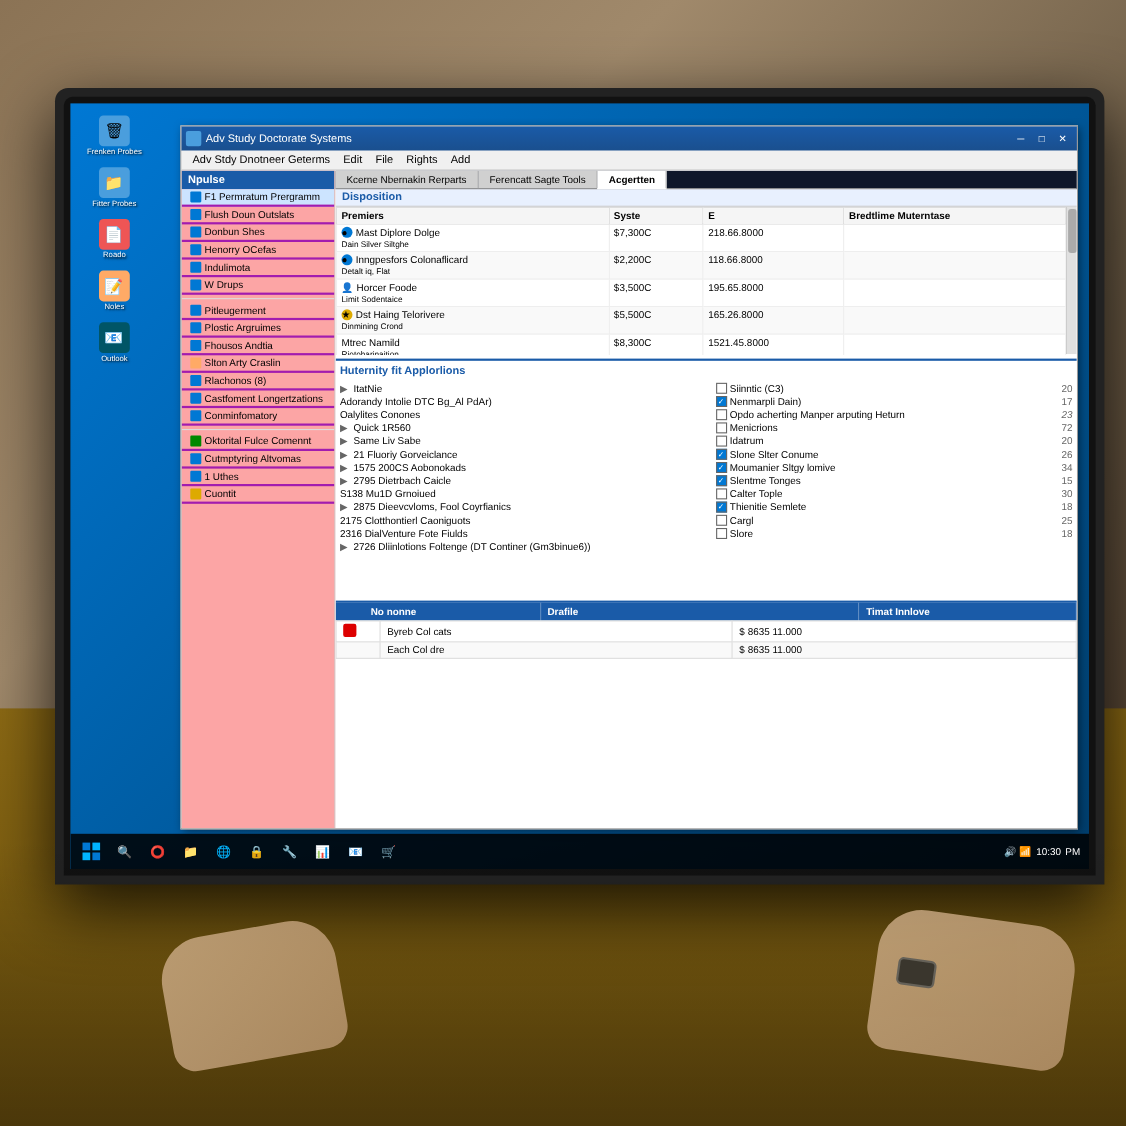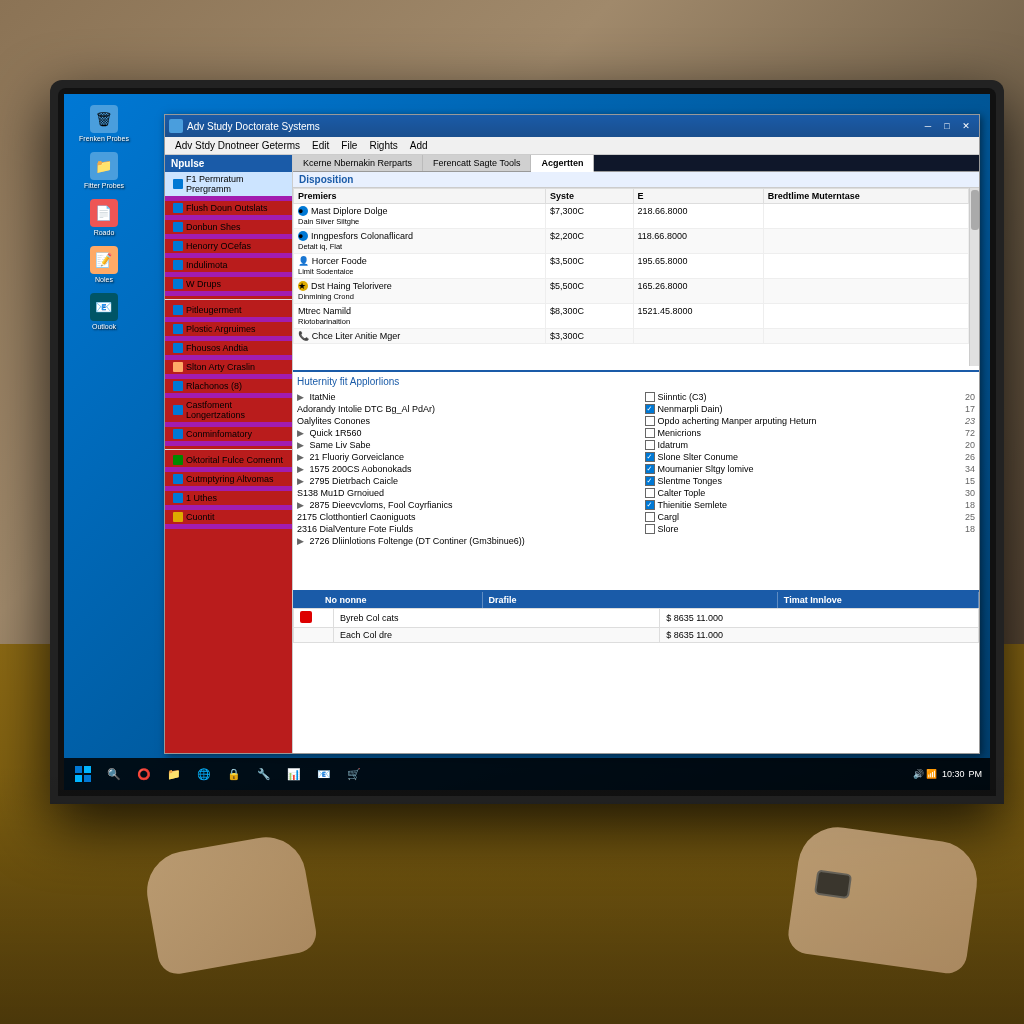--- a/index.html
+++ b/index.html
@@ -213,43 +213,43 @@
 
     
     .main-layout {
       display: flex;
       flex: 1;
       overflow: hidden;
     }
 
     
     .sidebar {
-      width: 128px;
-      background: #b91c1c;
+      width: 140px;
+      background: #fca5a5;
       border-right: 1px solid #ccc;
       overflow-y: auto;
       flex-shrink: 0;
     }
 
     .sidebar-header {
       background: #1a5ba8;
       color: white;
       padding: 3px 6px;
       font-size: 10px;
       font-weight: bold;
     }
 
     .sidebar-item {
       padding: 2px 8px;
       font-size: 9px;
       cursor: pointer;
       display: flex;
       align-items: center;
       gap: 3px;
-      border-bottom: 5px solid #a21caf;
+      border-bottom: 2px solid #a21caf;
     }
     .sidebar-item.selected { background: #cce4ff; }
 
     .sidebar-icon {
       width: 10px;
       height: 10px;
       background: #0078d4;
       border-radius: 1px;
       flex-shrink: 0;
     }
@@ -349,21 +349,21 @@
 
     
     .options-section {
       border-bottom: 2px solid #1a5ba8;
       padding: 4px;
       overflow-y: auto;
     }
 
     .options-title {
       color: #1a5ba8;
-      font-weight: normal;
+      font-weight: bold;
       font-size: 10px;
       margin-bottom: 4px;
     }
 
     .options-layout {
       display: flex;
       gap: 17px;
     }
 
     .options-left {
@@ -636,21 +636,21 @@
             <div class="content-area">
 
               <div class="tabs-bar">
                 <div class="tab">Kcerne Nbernakin Rerparts</div>
                 <div class="tab">Ferencatt Sagte Tools</div>
                 <div class="tab active">Acgertten</div>
               </div>
 
               <div class="panel-area">
 
-                <div class="data-section" style="height:200px;">
+                <div class="data-section" style="height:156px;">
                   <div class="section-title">Disposition</div>
 
                   <div style="display:flex;overflow:hidden;height:calc(100% - 20px);">
                     <div style="overflow-y:auto;flex:1;">
                       <table class="data-table">
                         <thead>
                           <tr>
                             <th>Premiers</th>
                             <th>Syste</th>
                             <th>E</th>

